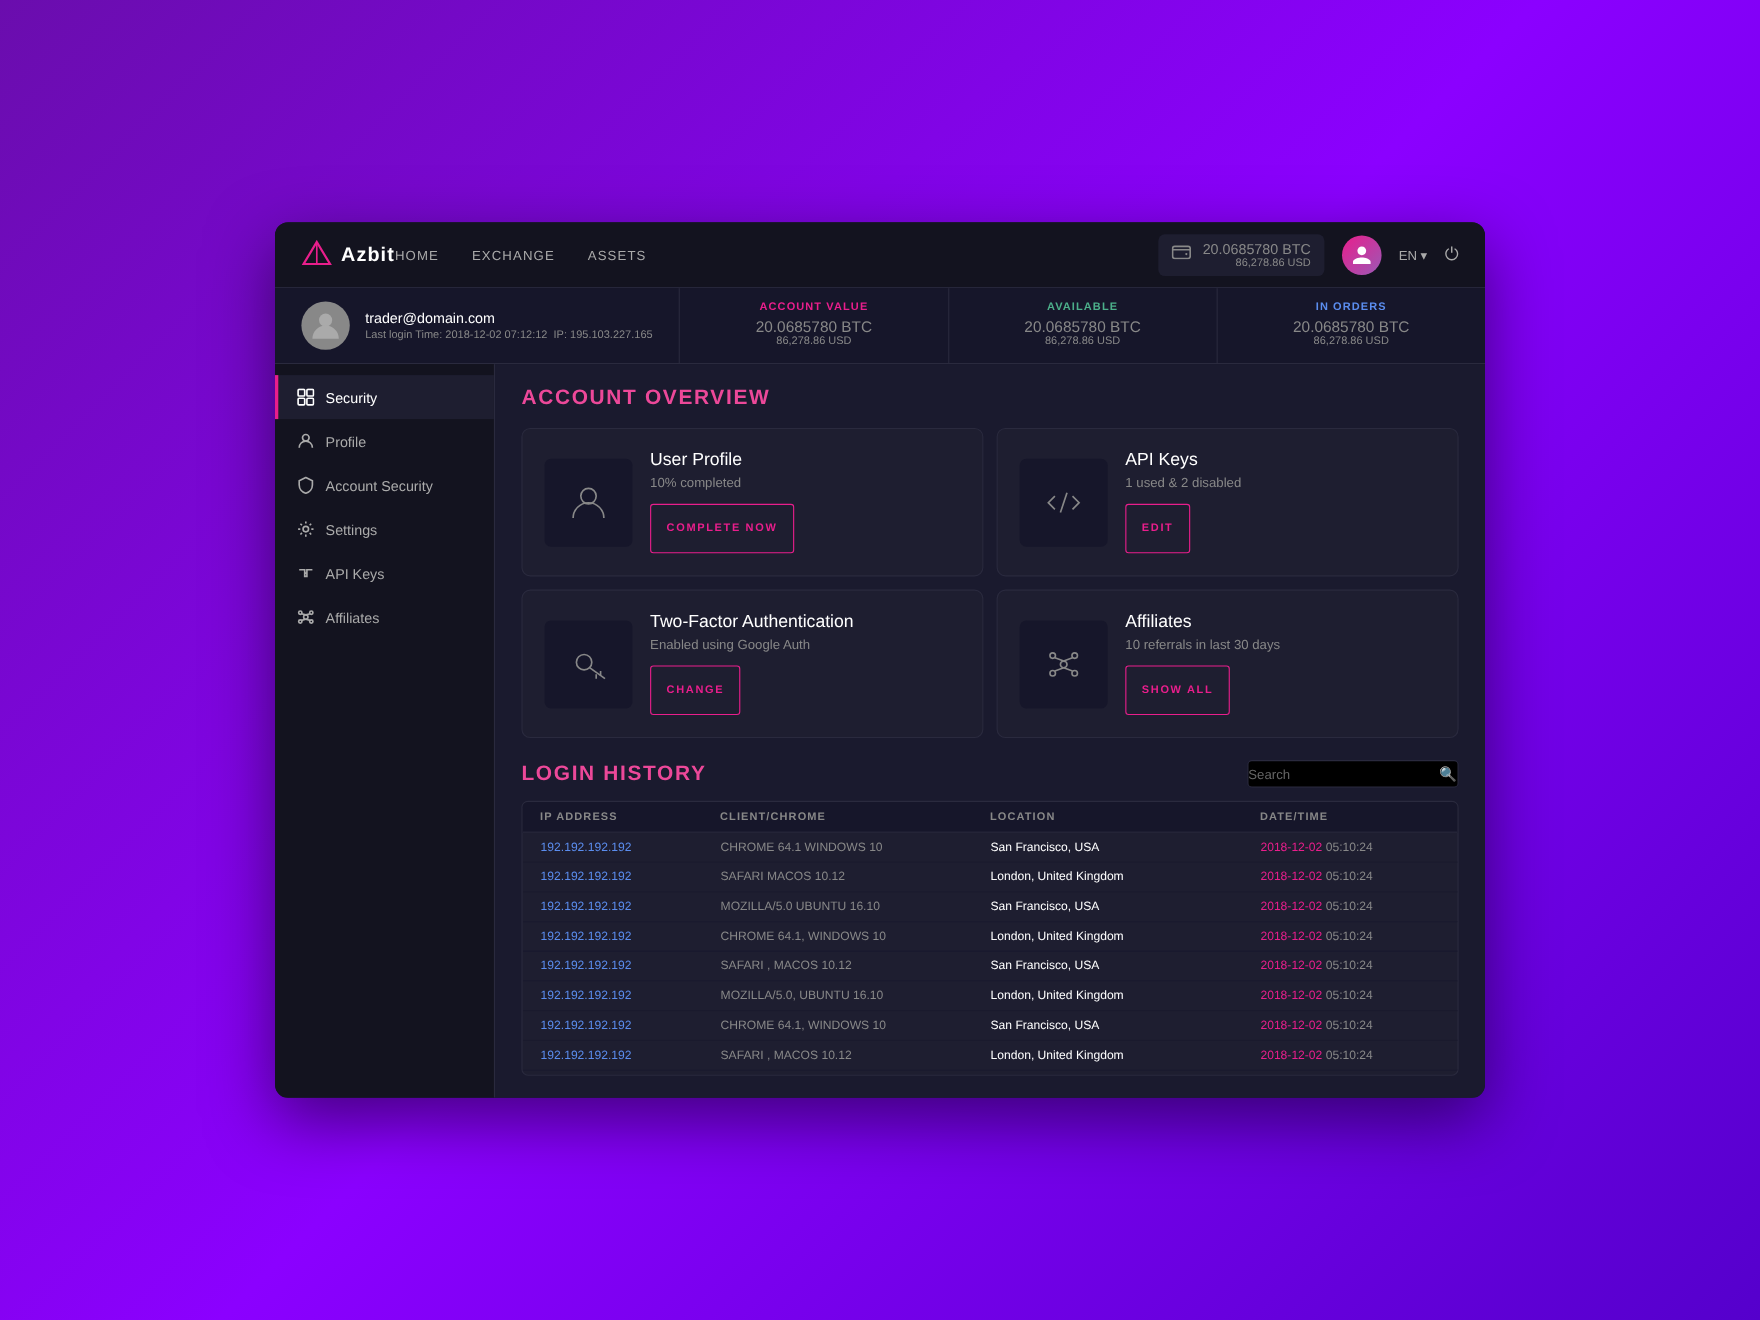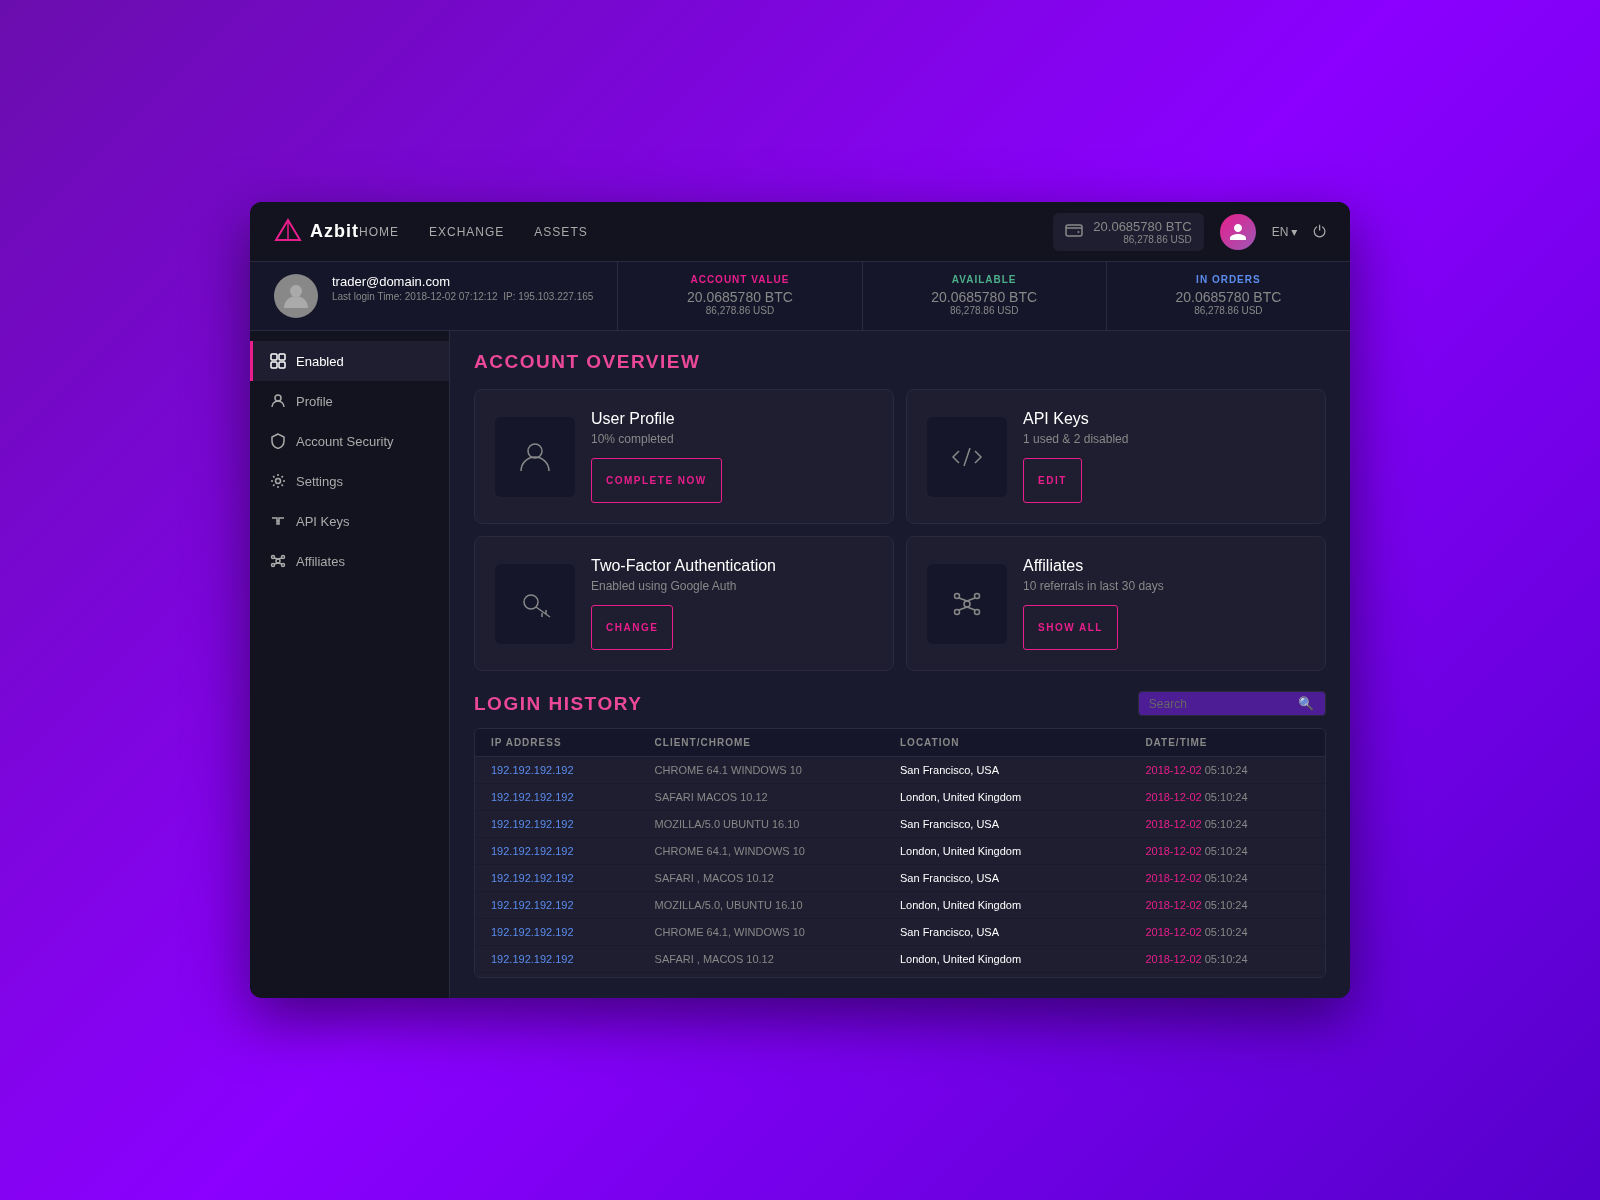--- a/index.html
+++ b/index.html
@@ -110,20 +110,21 @@
     }
     
     .account-header {
       background: #16162a;
       display: flex;
       align-items: stretch;
       border-bottom: 1px solid #2a2a3e;
     }
     .user-info {
       display: flex;
+      align-items: center;
       gap: 14px;
       padding: 12px 24px;
       min-width: 340px;
       border-right: 1px solid #2a2a3e;
     }
     .user-avatar {
       width: 44px;
       height: 44px;
       border-radius: 50%;
       background: #888;
@@ -287,25 +288,25 @@
     
     .login-history-header {
       display: flex;
       align-items: center;
       justify-content: space-between;
       margin-bottom: 12px;
     }
     .search-box {
       display: flex;
       align-items: center;
-      background: #4c1d95;
+      background: #000000;
       border: 1px solid #2a2a3e;
       border-radius: 4px;
-      padding: 4px 10px;
-      gap: 0;
+      padding: 4px 0;
+      gap: 24px;
     }
     .search-box input {
       background: transparent;
       border: none;
       outline: none;
       color: #aaa;
       font-size: 12px;
       width: 150px;
     }
     .search-box input::placeholder { color: #666; }
@@ -435,21 +436,21 @@
     <aside class="sidebar">
       <div class="sidebar-item active">
         <div class="sidebar-icon">
           <svg viewBox="0 0 16 16">
               <rect x="1" y="1" width="6" height="6" rx="1"></rect>
               <rect x="9" y="1" width="6" height="6" rx="1"></rect>
               <rect x="1" y="9" width="6" height="6" rx="1"></rect>
               <rect x="9" y="9" width="6" height="6" rx="1"></rect>
             </svg>
         </div>
-        <span>Enabled</span>
+        <span>Security</span>
       </div>
       <div class="sidebar-item">
         <div class="sidebar-icon">
           <svg viewBox="0 0 16 16">
               <circle cx="8" cy="5" r="3"></circle>
               <path d="M2 14c0-3.3 2.7-6 6-6s6 2.7 6 6"></path>
             </svg>
         </div>
         <span>Profile</span>
       </div>

